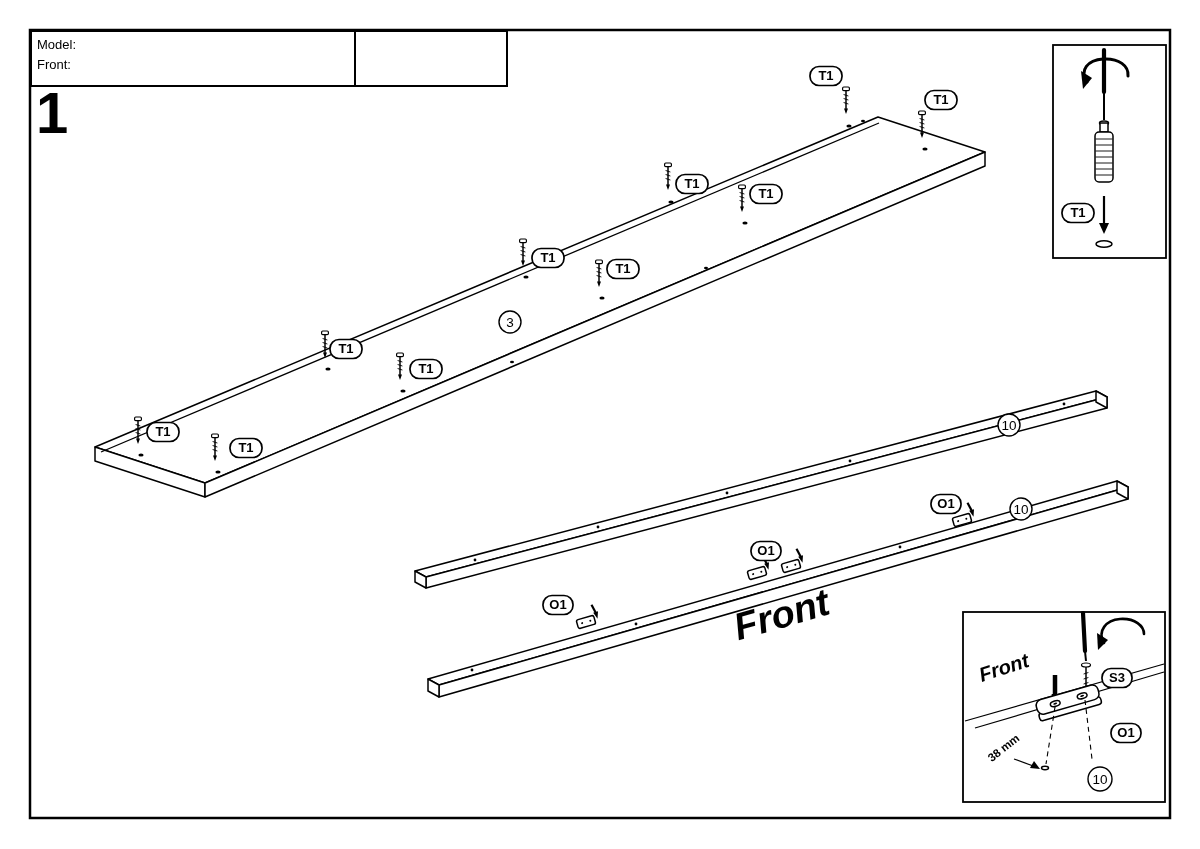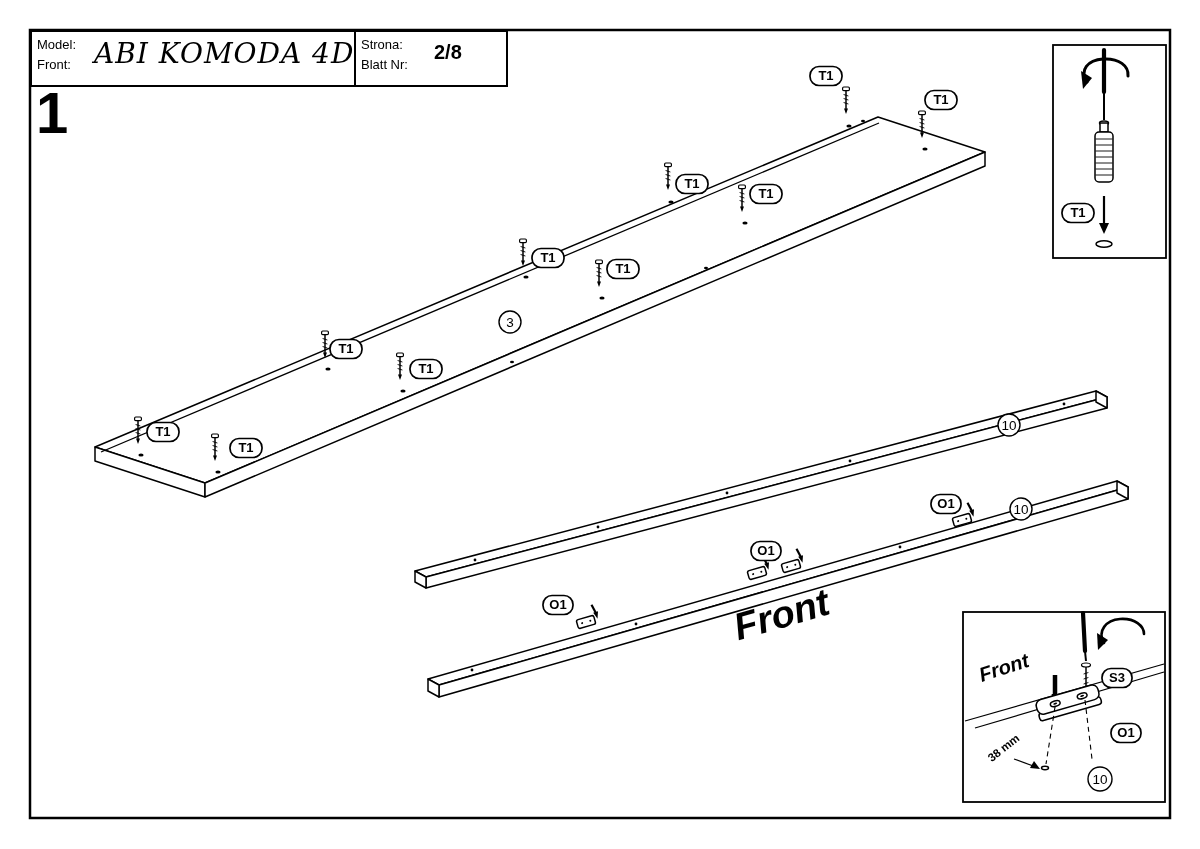--- a/index.html
+++ b/index.html
@@ -46,28 +46,20 @@
 <body>
 
 <div class="page">
 
   <div class="header-box">
     <div class="model-cell">
       <div class="lbls">
         <div>Model:</div>
         <div>Front:</div>
       </div>
-      <div class="script-name">ABI KOMODA 4D</div>
-    </div>
-    <div class="sheet-cell">
-      <div class="lbls">
-        <div>Strona:</div>
-        <div>Blatt Nr:</div>
-      </div>
-      <div class="sheet-num">2/8</div>
     </div>
   </div>
 
   <div class="step-num">1</div>
 
   <svg class="draw" width="1200" height="849" viewBox="0 0 1200 849">
     <defs>
       <g id="screw">
         <rect class="screw-head" x="-3.4" y="-27" width="6.8" height="3.6" rx="1.2"></rect>
         <line class="screw-shaft" x1="0" y1="-23" x2="0" y2="-5"></line>

